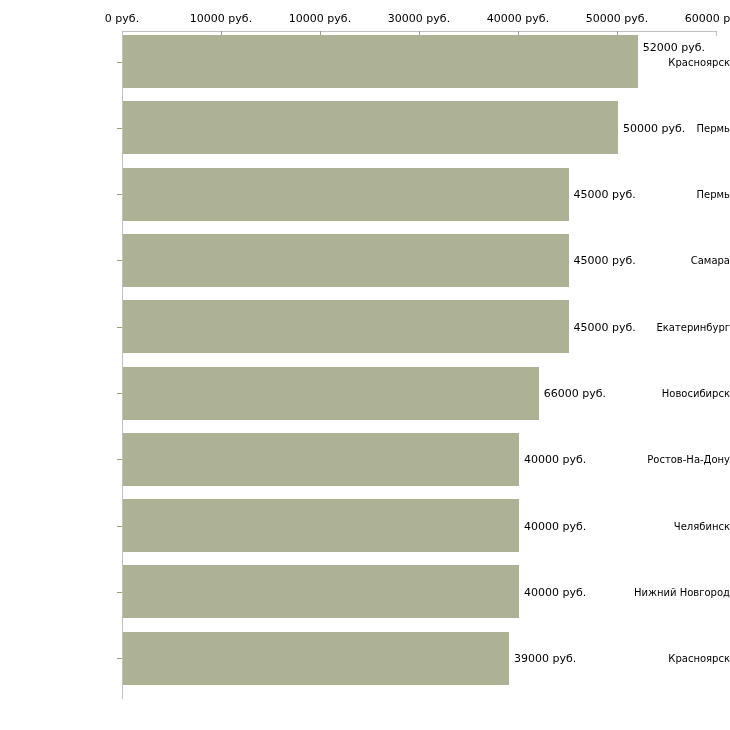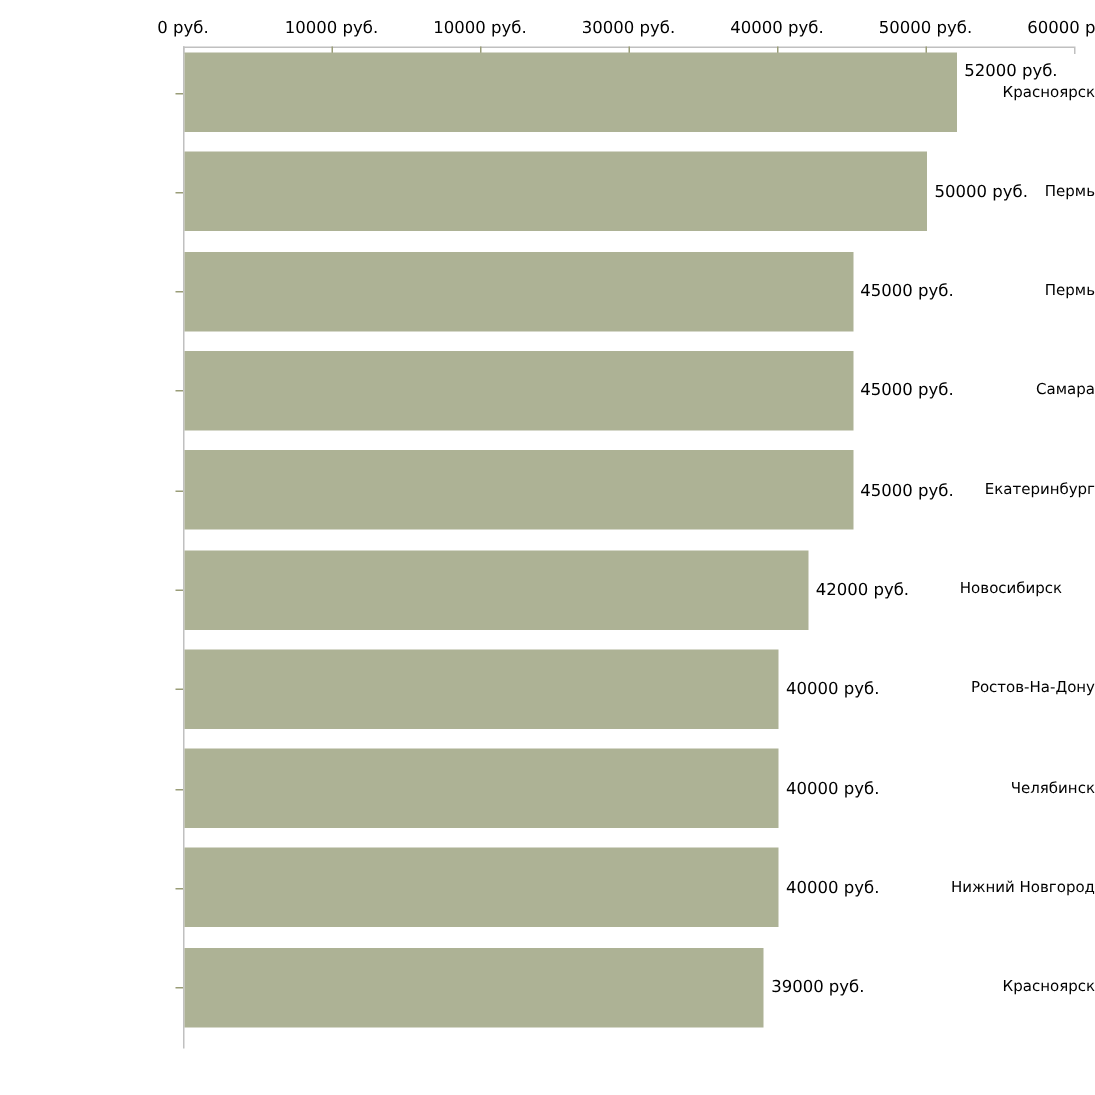--- a/index.html
+++ b/index.html
@@ -119,21 +119,21 @@
       <div class="y-tick-label" style="top: 61.5px;">Красноярск</div>
       <div class="y-tick" style="top: 127.8px;"></div>
       <div class="y-tick-label" style="top: 127.8px;">Пермь</div>
       <div class="y-tick" style="top: 194.1px;"></div>
       <div class="y-tick-label" style="top: 194.1px;">Пермь</div>
       <div class="y-tick" style="top: 260.4px;"></div>
       <div class="y-tick-label" style="top: 260.4px;">Самара</div>
       <div class="y-tick" style="top: 326.7px;"></div>
       <div class="y-tick-label" style="top: 326.7px; text-align: right;">Екатеринбург</div>
       <div class="y-tick" style="top: 393px;"></div>
-      <div class="y-tick-label" style="top: 393px; text-align: center;">Новосибирск</div>
+      <div class="y-tick-label" style="top: 393px;">Новосибирск</div>
       <div class="y-tick" style="top: 459.3px;"></div>
       <div class="y-tick-label" style="top: 459.3px;">Ростов-На-Дону</div>
       <div class="y-tick" style="top: 525.6px;"></div>
       <div class="y-tick-label" style="top: 525.6px;">Челябинск</div>
       <div class="y-tick" style="top: 591.9px;"></div>
       <div class="y-tick-label" style="top: 591.9px;">Нижний Новгород</div>
       <div class="y-tick" style="top: 658.2px;"></div>
       <div class="y-tick-label" style="top: 658.2px;">Красноярск</div>
     </div>
   <div id="bars-layer">
@@ -141,21 +141,21 @@
       <div class="bar-label" style="left: 642.8px; top: 47px;">52000 руб.</div>
       <div class="bar" style="top: 101.3px; width: 495px; height: 53px; background: rgb(173, 178, 149);"></div>
       <div class="bar-label" style="left: 623px; top: 127.8px;">50000 руб.</div>
       <div class="bar" style="top: 167.6px; width: 445.5px; height: 53px; background: rgb(173, 178, 149);"></div>
       <div class="bar-label" style="left: 573.5px; top: 194.1px;">45000 руб.</div>
       <div class="bar" style="top: 233.9px; width: 445.5px; height: 53px; background: rgb(173, 178, 149);"></div>
       <div class="bar-label" style="left: 573.5px; top: 260.4px;">45000 руб.</div>
       <div class="bar" style="top: 300.2px; width: 445.5px; height: 53px; background: rgb(173, 178, 149);"></div>
       <div class="bar-label" style="left: 573.5px; top: 326.7px;">45000 руб.</div>
       <div class="bar" style="top: 366.5px; width: 415.8px; height: 53px; background: rgb(173, 178, 149);"></div>
-      <div class="bar-label" style="left: 543.8px; top: 393px;">42000 руб.</div>
+      <div class="bar-label" style="left: 543.8px; top: 393px;">66000 руб.</div>
       <div class="bar" style="top: 432.8px; width: 396px; height: 53px; background: rgb(173, 178, 149);"></div>
       <div class="bar-label" style="left: 524px; top: 459.3px;">40000 руб.</div>
       <div class="bar" style="top: 499.1px; width: 396px; height: 53px; background: rgb(173, 178, 149);"></div>
       <div class="bar-label" style="left: 524px; top: 525.6px;">40000 руб.</div>
       <div class="bar" style="top: 565.4px; width: 396px; height: 53px; background: rgb(173, 178, 149);"></div>
       <div class="bar-label" style="left: 524px; top: 591.9px;">40000 руб.</div>
       <div class="bar" style="top: 631.7px; width: 386.1px; height: 53px; background: rgb(173, 178, 149);"></div>
       <div class="bar-label" style="left: 514.1px; top: 658.2px;">39000 руб.</div>
     </div>
 

